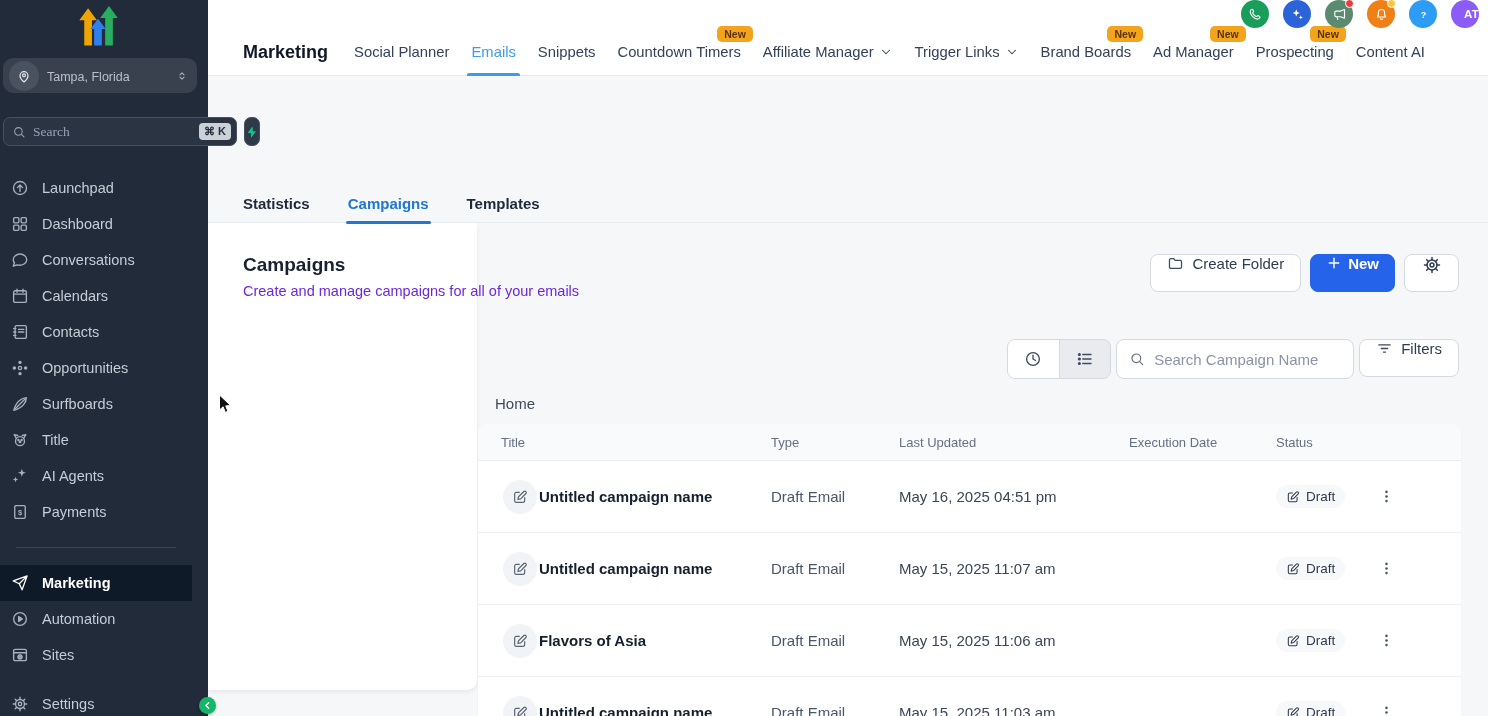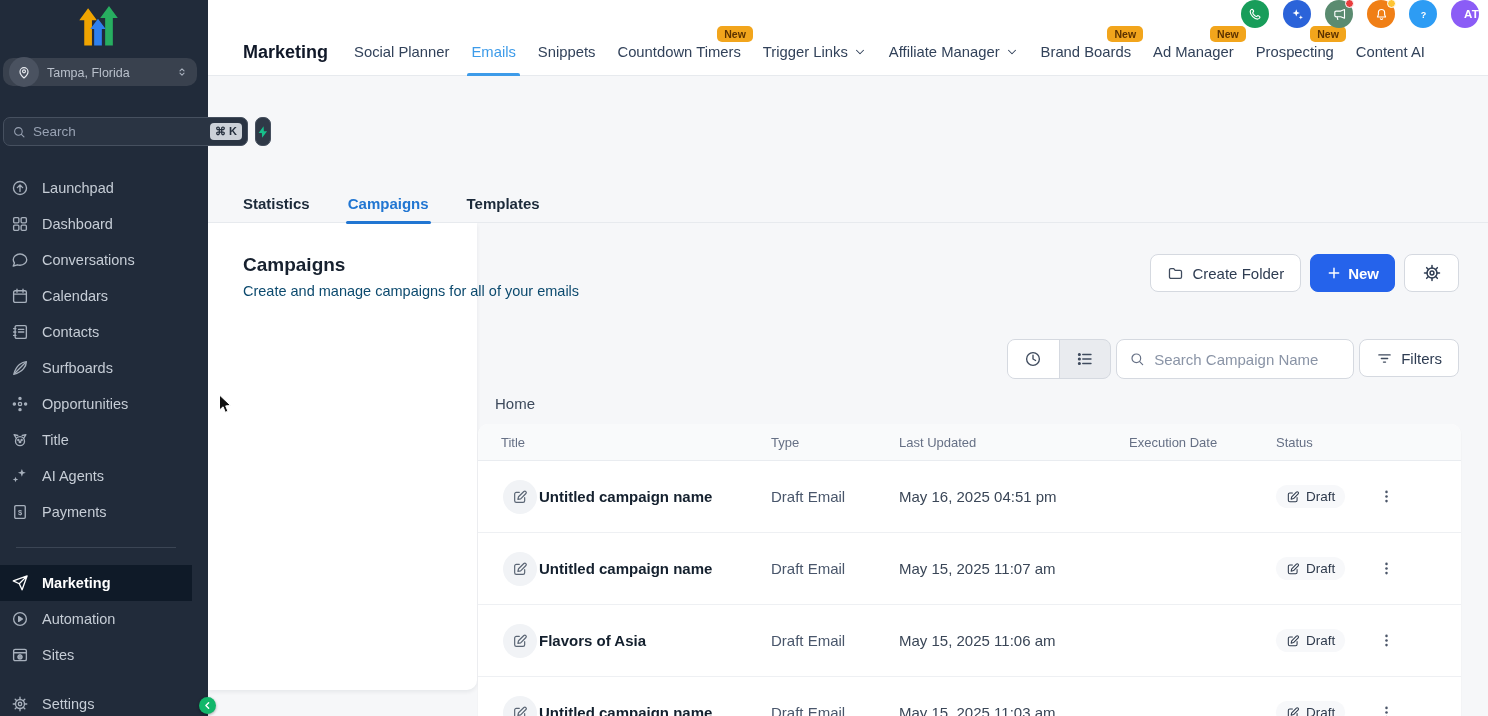--- a/index.html
+++ b/index.html
@@ -2,31 +2,31 @@
 <html><head>
 <meta charset="utf-8">
 <style>
   * { margin:0; padding:0; box-sizing:border-box; }
   html,body { width:1488px; height:716px; overflow:hidden; font-family:"Liberation Sans", sans-serif; background:#f6f7f9; }
   .icon svg { display:block; width:100%; height:100%; }
 
   
   .sidebar { position:absolute; left:0; top:0; width:208px; height:716px; background:#212b3a; z-index:10; }
   .logo { position:absolute; left:76px; top:6px; width:44px; height:40px; }
-  .loc-card { position:absolute; left:3px; top:58px; width:194px; height:28px; background:#39414e; border-radius:10px; display:flex; align-items:center; padding:0 8px 0 6px; cursor:pointer; }
+  .loc-card { position:absolute; left:3px; top:58px; width:194px; height:35px; background:#39414e; border-radius:10px; display:flex; align-items:center; padding:0 8px 0 6px; cursor:pointer; }
   .loc-pin { width:30px; height:30px; border-radius:50%; background:#4a5260; color:#e7eaef; display:flex; align-items:center; justify-content:center; flex:0 0 30px; }
   .loc-pin .icon { width:16px; height:16px; }
   .loc-text { flex:1; margin-left:8px; overflow:hidden; }
   .loc-blur { width:100px; height:10px; border-radius:5px; background:#8d96a3; filter:blur(3px); margin-bottom:4px; }
   .loc-city { color:#b9c0cb; font-size:12.5px; white-space:nowrap; }
   .loc-updown { width:14px; height:14px; color:#aab2bf; }
   .sb-search-row { position:absolute; left:3px; top:117px; width:202px; display:flex; gap:7px; }
   .sb-search { flex:1; height:29px; background:#2a3443; border:1px solid #46505f; border-radius:7px; display:flex; align-items:center; padding:0 5px 0 8px; }
   .sb-search .icon { width:14px; height:14px; color:#98a2b3; flex:0 0 14px; }
-  .sb-search input { flex:1; min-width:0; background:transparent; border:0; outline:0; color:#cfd5de; font-size:13.5px; margin-left:7px; font-family:Liberation Sans, sans-serif; }
+  .sb-search input { flex:1; min-width:0; background:transparent; border:0; outline:0; color:#cfd5de; font-size:13.5px; margin-left:7px; font-family:Liberation Serif, serif; }
   .sb-search input::placeholder { color:#98a2b3; }
   .kbd { background:#ccd1d8; color:#242e3c; font-size:11px; font-weight:700; border-radius:4px; padding:2px 5px; white-space:nowrap; }
   .sb-zap { width:30px; height:29px; background:#2f3947; border:1px solid #46505f; border-radius:7px; color:#17c08b; display:flex; align-items:center; justify-content:center; cursor:pointer; }
   .sb-zap .icon { width:14px; height:14px; }
   .sb-nav { position:absolute; left:0; top:170px; width:192px; }
   .sb-item { height:36px; display:flex; align-items:center; padding-left:11px; color:#c6cdd6; font-size:14.5px; cursor:pointer; }
   .sb-item .icon { width:18px; height:18px; margin-right:13px; color:#a7b0bc; flex:0 0 18px; }
   .sb-item.active { background:#0f1a28; color:#ffffff; font-weight:700; }
   .sb-item.active .icon { color:#ffffff; }
   .sb-div { border-top:1px solid #3b4554; margin:17px 16px; }
@@ -52,23 +52,23 @@
   
   .content { position:absolute; left:208px; top:76px; width:1280px; height:640px; background:#f6f7f9; overflow:hidden; }
   .subnav-panel { position:absolute; left:0; top:147px; width:269px; height:467px; background:#ffffff; border-radius:0 0 10px 0; box-shadow:0 2px 4px rgba(16,24,40,.07); }
   .page-title { position:absolute; left:35px; top:38px; font-size:30px; font-weight:700; color:#15202e; letter-spacing:-.3px; }
   .tabs { position:absolute; left:0; top:109px; width:1280px; height:38px; border-bottom:1px solid #e7eaee; display:flex; align-items:center; gap:38px; padding-left:35px; }
   .tab { position:relative; height:38px; display:flex; align-items:center; font-size:15px; font-weight:700; color:#1c2a3a; cursor:pointer; }
   .tab.active { color:#2176d2; }
   .tab.active::after { content:""; position:absolute; left:-2px; right:-2px; bottom:-1px; height:3px; background:#2176d2; border-radius:2px; }
   .section-head { position:absolute; left:35px; top:178px; right:29px; display:flex; justify-content:space-between; align-items:flex-start; }
   .section-head h2 { font-size:19px; font-weight:700; color:#17212f; margin-bottom:7px; }
-  .section-head p { font-size:14.5px; color:#0c4a6e; }
+  .section-head p { font-size:14.5px; color:#6d28d9; }
   .head-actions { display:flex; gap:9px; }
-  .btn { height:38px; display:flex; align-items:center; gap:8px; border-radius:8px; font-size:15px; cursor:pointer; }
+  .btn { height:38px; display:flex; align-items:flex-start; gap:8px; border-radius:8px; font-size:15px; cursor:pointer; }
   .btn-outline { background:#fff; border:1px solid #d5d9e0; color:#2e3c52; padding:0 16px; font-weight:500; }
   .btn-outline .icon { width:17px; height:17px; color:#3f4b5e; }
   .btn-primary { background:#2563eb; border:1px solid #2563eb; color:#fff; padding:0 15px; font-weight:600; gap:6px; }
   .btn-primary .icon { width:16px; height:16px; }
   .btn-icon { width:55px; justify-content:center; background:#fff; border:1px solid #d5d9e0; }
   .btn-icon .icon { width:20px; height:20px; color:#2e3c52; }
   .toolbar { position:absolute; top:263px; right:29px; display:flex; gap:5px; }
   .seg { width:104px; height:40px; border:1px solid #d5d9e0; border-radius:8px; overflow:hidden; display:flex; background:#e9ebef; }
   .seg-btn { flex:1; display:flex; align-items:center; justify-content:center; color:#3f4b5e; cursor:pointer; }
   .seg-btn .icon { width:18px; height:18px; }
@@ -201,43 +201,43 @@
             <rect x="5.5" y="3.5" width="15" height="17" rx="2"></rect>
             <path d="M3.5 7.5h3M3.5 12h3M3.5 16.5h3M10 8.5h7M10 12h7"></path>
           </svg>
         </span>
         <span>Contacts</span>
       </div>
 
       <div class="sb-item">
         <span class="icon">
           <svg viewBox="0 0 24 24" fill="none" stroke="currentColor" stroke-width="1.8" stroke-linecap="round" stroke-linejoin="round">
-            <path d="M20.5 3.5c-5.5.3-13.5 4.5-16.8 17 12.5-3.3 16.7-11.5 16.8-17z"></path>
-            <path d="M19 5L6 18"></path>
-          </svg>
-        </span>
-        <span>Surfboards</span>
-      </div>
-
-      <div class="sb-item">
-        <span class="icon">
-          <svg viewBox="0 0 24 24" fill="none" stroke="currentColor" stroke-width="1.8" stroke-linecap="round" stroke-linejoin="round">
             <circle cx="12" cy="12" r="2.2"></circle>
             <circle cx="12" cy="4.5" r="1.4" fill="currentColor"></circle>
             <circle cx="4.5" cy="12" r="1.4" fill="currentColor"></circle>
             <circle cx="19.5" cy="12" r="1.4" fill="currentColor"></circle>
             <circle cx="12" cy="19.5" r="1.4" fill="currentColor"></circle>
           </svg>
         </span>
         <span>Opportunities</span>
       </div>
 
       <div class="sb-item">
         <span class="icon">
           <svg viewBox="0 0 24 24" fill="none" stroke="currentColor" stroke-width="1.8" stroke-linecap="round" stroke-linejoin="round">
+            <path d="M20.5 3.5c-5.5.3-13.5 4.5-16.8 17 12.5-3.3 16.7-11.5 16.8-17z"></path>
+            <path d="M19 5L6 18"></path>
+          </svg>
+        </span>
+        <span>Surfboards</span>
+      </div>
+
+      <div class="sb-item">
+        <span class="icon">
+          <svg viewBox="0 0 24 24" fill="none" stroke="currentColor" stroke-width="1.8" stroke-linecap="round" stroke-linejoin="round">
             <circle cx="12" cy="13.5" r="6"></circle>
             <path d="M7.2 10L4.2 4.8 9 6M16.8 10l3-5.2L15 6"></path>
             <circle cx="12" cy="14.5" r="1" fill="currentColor"></circle>
             <circle cx="9.8" cy="12" r=".7" fill="currentColor"></circle>
             <circle cx="14.2" cy="12" r=".7" fill="currentColor"></circle>
           </svg>
         </span>
         <span>Title</span>
       </div>
 
@@ -336,31 +336,31 @@
 
       </span>
 
       <span class="nav-item">
         <span>Countdown Timers</span>
 
         <span class="nav-badge">New</span>
       </span>
 
       <span class="nav-item">
+        <span>Affiliate Manager</span>
+        <span class="icon chev">
+          <svg viewBox="0 0 24 24" fill="none" stroke="currentColor" stroke-width="1.8" stroke-linecap="round" stroke-linejoin="round">
+            <path d="M6 9l6 6 6-6"></path>
+          </svg>
+        </span>
+
+      </span>
+
+      <span class="nav-item">
         <span>Trigger Links</span>
-        <span class="icon chev">
-          <svg viewBox="0 0 24 24" fill="none" stroke="currentColor" stroke-width="1.8" stroke-linecap="round" stroke-linejoin="round">
-            <path d="M6 9l6 6 6-6"></path>
-          </svg>
-        </span>
-
-      </span>
-
-      <span class="nav-item">
-        <span>Affiliate Manager</span>
         <span class="icon chev">
           <svg viewBox="0 0 24 24" fill="none" stroke="currentColor" stroke-width="1.8" stroke-linecap="round" stroke-linejoin="round">
             <path d="M6 9l6 6 6-6"></path>
           </svg>
         </span>
 
       </span>
 
       <span class="nav-item">
         <span>Brand Boards</span>

